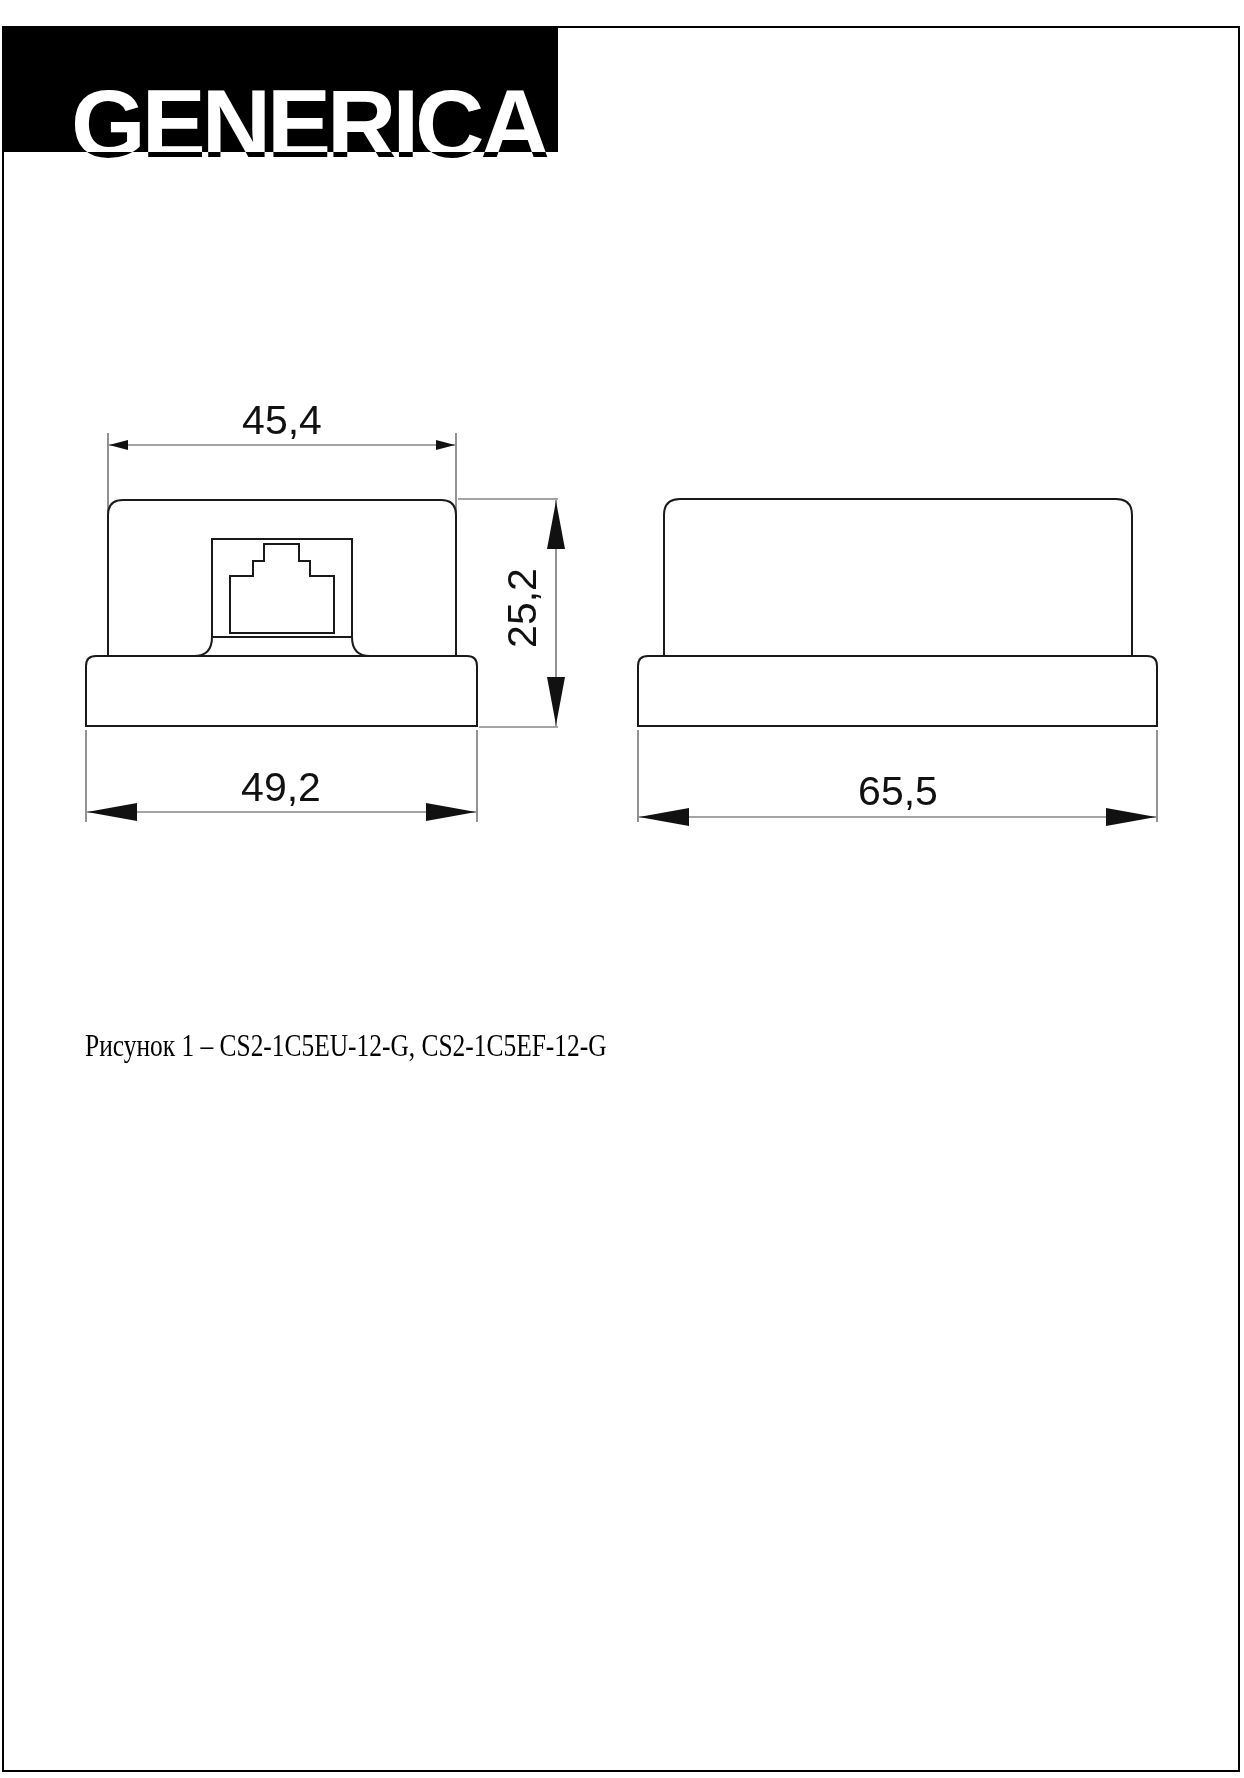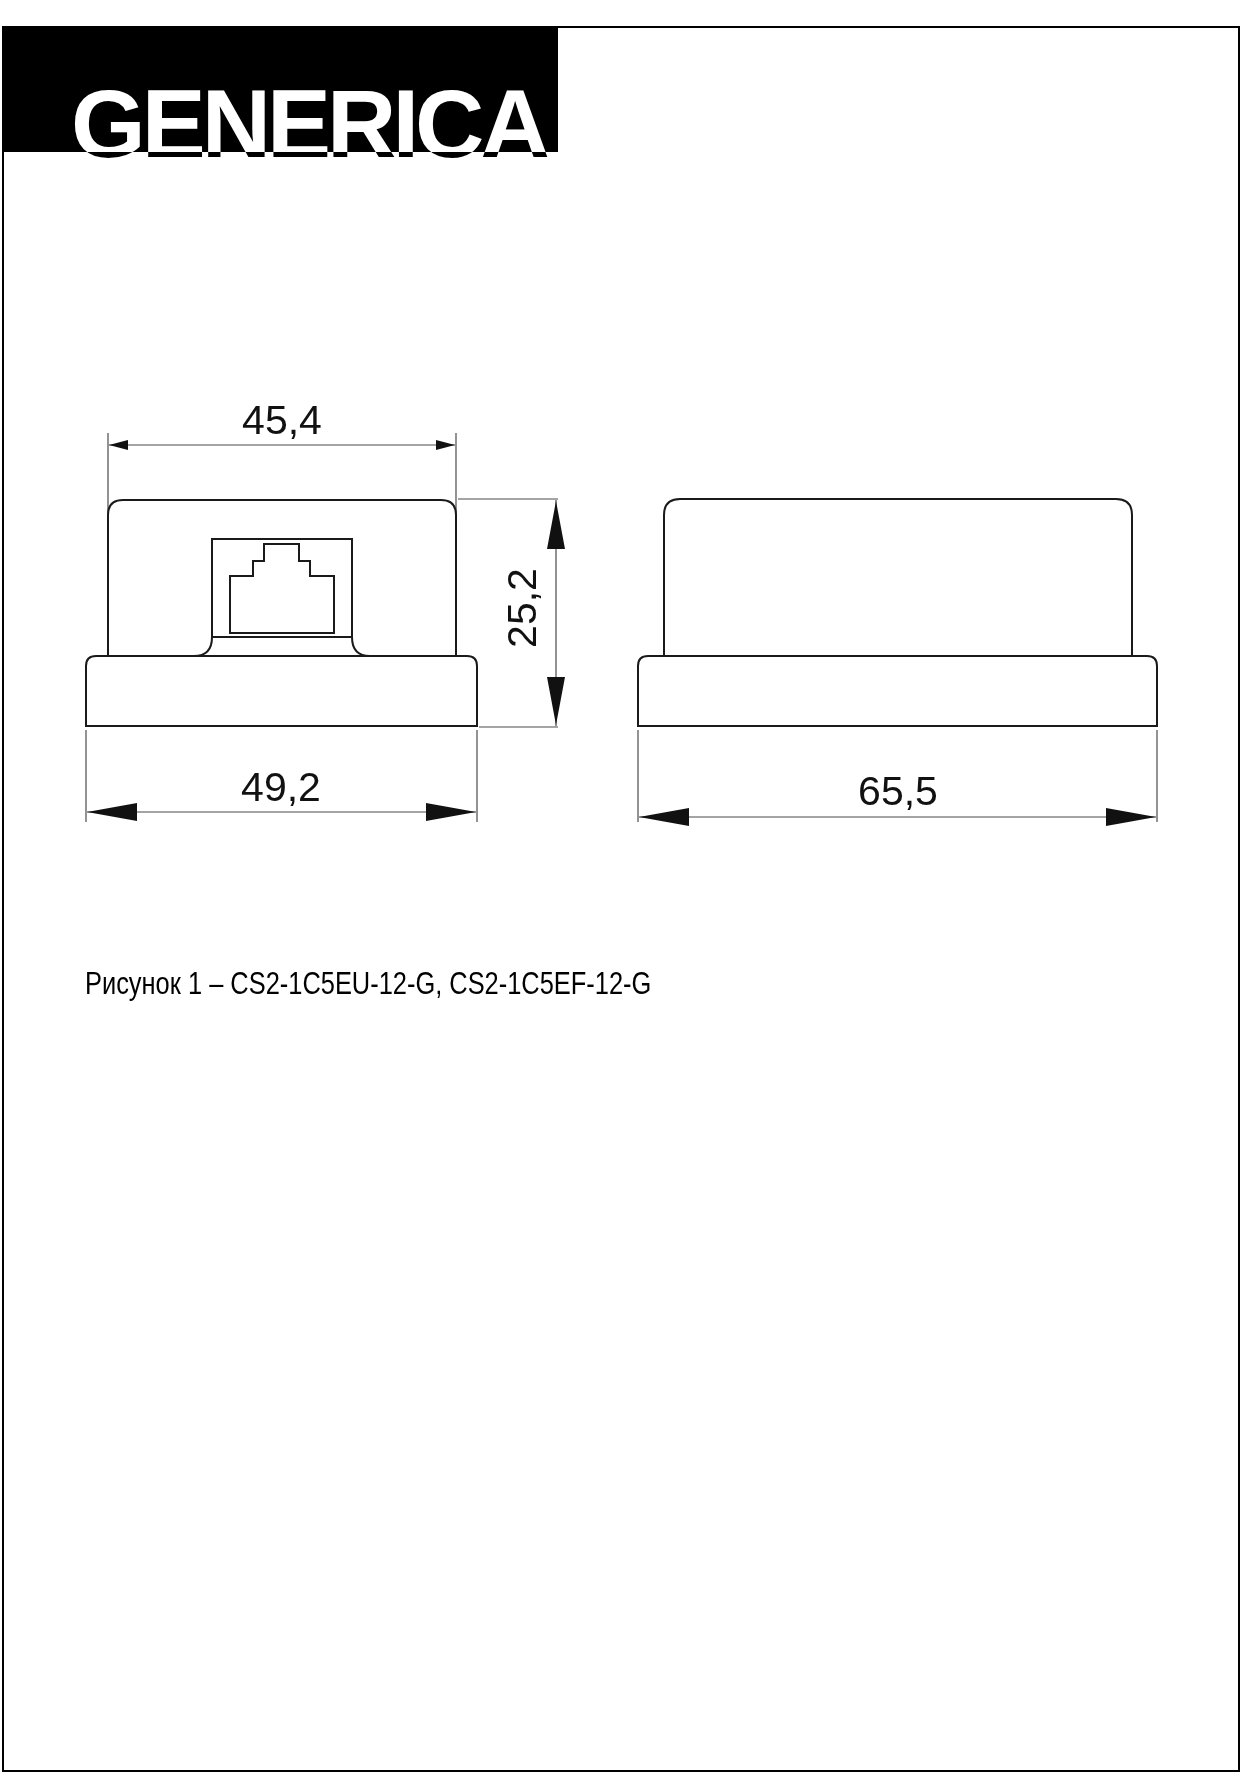--- a/index.html
+++ b/index.html
@@ -33,22 +33,22 @@
   .drawing-svg{position:absolute;left:0;top:0;width:1244px;height:1778px;}
   .outline{fill:none;stroke:#1a1a1a;stroke-width:2;}
   .thinline{fill:none;stroke:#4a4a4a;stroke-width:1.2;}
   .arrow{fill:#111;stroke:none;}
   .dim-text{
     font-family:"Liberation Sans","DejaVu Sans",sans-serif;
     font-size:41px;fill:#111;
   }
   
   .caption{
-    position:absolute;left:85px;top:968px;
-    font-size:31px;line-height:1;white-space:nowrap;
+    position:absolute;left:85px;top:1030px;
+    font-size:31px;line-height:1;white-space:nowrap;font-family:Liberation Serif, serif;
   }
   .caption-inner{display:inline-block;transform:scaleX(0.82);transform-origin:left center;}
 </style>
 </head>
 <body>
 
 <div class="page-frame"></div>
 
 <div class="logo-box">
   <div class="logo-text logo-text-white">GENERICA</div>

